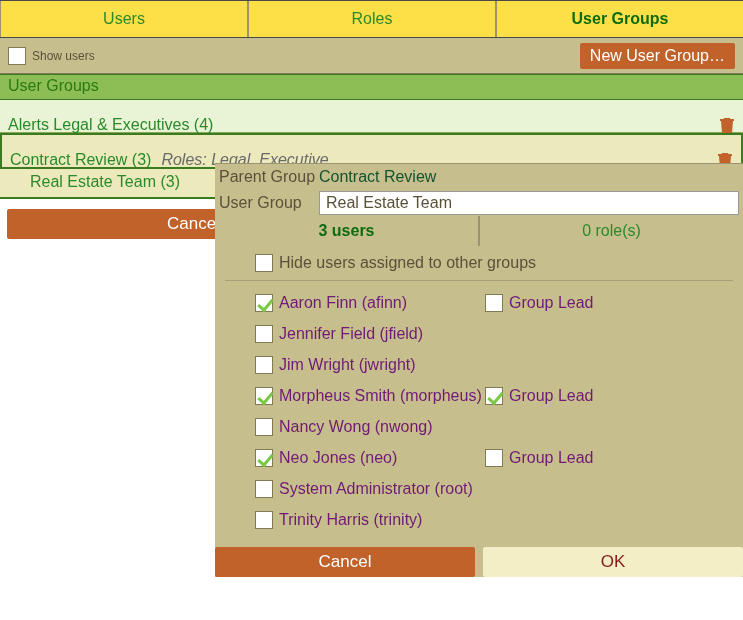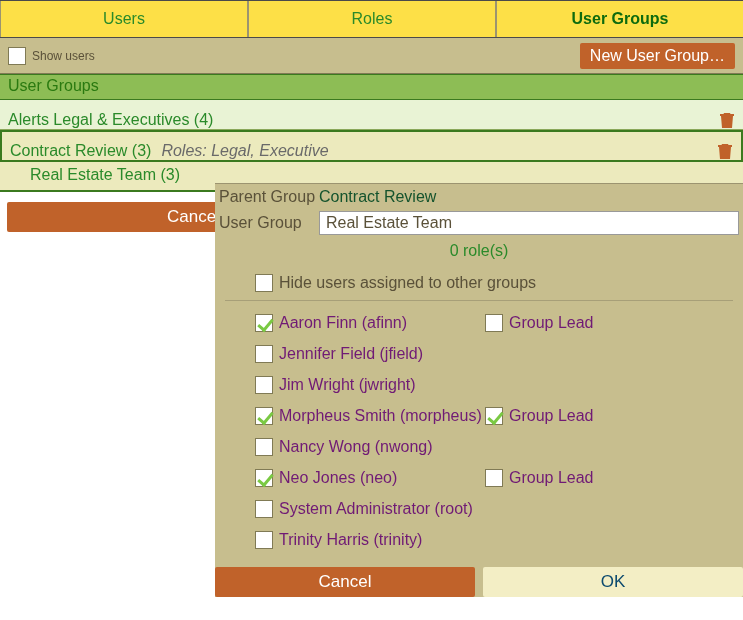--- a/index.html
+++ b/index.html
@@ -13,48 +13,48 @@
   
   .topbar{display:flex;align-items:center;height:36px;background:#c7be8e;border-bottom:1px solid #807a55;padding:0 8px}
   .chk{width:18px;height:18px;border:1px solid #807a55;background:#fff;display:inline-block;margin-right:6px;vertical-align:middle;position:relative}
   .chk.checked::after{content:"";position:absolute;left:2px;top:4px;width:12px;height:6px;border-left:3px solid #7ac943;border-bottom:3px solid #7ac943;transform:rotate(-50deg)}
   .topbar-label{color:#5a5139;font-size:12px}
   .topbar-spacer{flex:1}
   .btn{background:#c0622a;color:#fff;font-size:16px;border:none;height:26px;padding:0 10px;cursor:pointer;border-radius:2px}
   
   .section-head{height:26px;background:#8dbd55;color:#2a7a10;font-size:16px;padding:2px 8px;border-top:1px solid #3b7a1f;border-bottom:1px solid #3b7a1f}
   
-  .group-row{height:30px;background:#e9f3d5;border-bottom:1px solid #8aa85a;display:flex;align-items:flex-end;padding:0 8px;color:#2a8a2a;font-size:16px;position:relative}
+  .group-row{height:30px;background:#e9f3d5;border-bottom:1px solid #8aa85a;display:flex;align-items:flex-start;padding:16px 8px;color:#2a8a2a;font-size:16px;position:relative}
   .group-row.sel{background:#eceabd;border:2px solid #3b7a1f;height:32px}
   .group-row .sub{color:#6a6a6a;font-style:italic;margin-left:10px}
   .trash{width:16px;height:18px;position:absolute;right:8px;cursor:pointer}
   .trash svg{width:16px;height:18px;fill:#c0622a}
   .child-row{height:30px;background:#eceabd;border-bottom:2px solid #3b7a1f;color:#2a8a2a;font-size:16px;padding:4px 8px 0 30px}
   
   .widebar{height:30px;background:#c0622a;color:#fff;font-size:17px;display:flex;align-items:center;padding-left:160px;margin-top:10px;width:730px;margin-left:7px;border-radius:2px}
   
-  .popup{position:absolute;left:215px;top:183px;width:528px;background:#c7be8e;border-top:1px solid #9c9470}
+  .popup{position:absolute;left:215px;top:163px;width:528px;background:#c7be8e;border-top:1px solid #9c9470}
   .form-row{display:flex;align-items:center;height:26px;padding:0 4px;color:#5a5139;font-size:16px}
   .form-lbl{width:100px}
   .form-val{color:#14532d}
   .input{flex:1;height:24px;border:1px solid #999;background:#fff;color:#5a5139;font-size:16px;padding:0 6px}
   .summary{display:flex;height:30px}
   .summary>div{flex:1;text-align:center;line-height:30px;font-size:16px;color:#2a8a2a;border-left:2px solid #9c9470}
   .summary>div:first-child{border-left:none}
   .summary .bold{font-weight:bold;color:#0e6b0e}
   .hide-row{padding:8px 0 8px 40px;display:flex;align-items:center;color:#5a5139;font-size:16px}
   .hr{height:1px;background:#a79f78;margin:0 10px}
   .user-list{padding:6px 0 12px 0}
   .user-row{display:flex;align-items:center;height:31px;padding-left:40px;color:#701a75;font-size:16px}
   .user-row .uname{width:230px;display:flex;align-items:center}
   .user-row .lead{display:flex;align-items:flex-end}
   .btnrow{display:flex;height:30px}
   .btnrow .b{flex:1;display:flex;align-items:center;justify-content:center;font-size:17px;cursor:pointer;border-radius:2px}
   .b-cancel{background:#c0622a;color:#fff;margin-right:4px}
-  .b-ok{background:#f3eec5;color:#0c4a6e;margin-left:4px}
+  .b-ok{background:#f3eec5;color:#7f1d1d;margin-left:4px}
 </style>
 </head>
 <body>
 <div class="app">
 
 <div class="tabs">
   <div class="tab">Users</div>
   <div class="tab">Roles</div>
   <div class="tab active">User Groups</div>
 </div>
@@ -96,20 +96,21 @@
 <div class="popup">
   <div class="form-row">
     <span class="form-lbl">Parent Group</span>
     <span class="form-val">Contract Review</span>
   </div>
   <div class="form-row">
     <span class="form-lbl">User Group</span>
     <input class="input" value="Real Estate Team" style="">
   </div>
   <div class="summary">
+    <div class="bold">3 users</div>
     <div>0 role(s)</div>
   </div>
   <div class="hide-row">
     <span class="chk"></span>
     <span>Hide users assigned to other groups</span>
   </div>
   <div class="hr"></div>
   <div class="user-list" id="user-list">
         <div class="user-row">
           <div class="uname">

